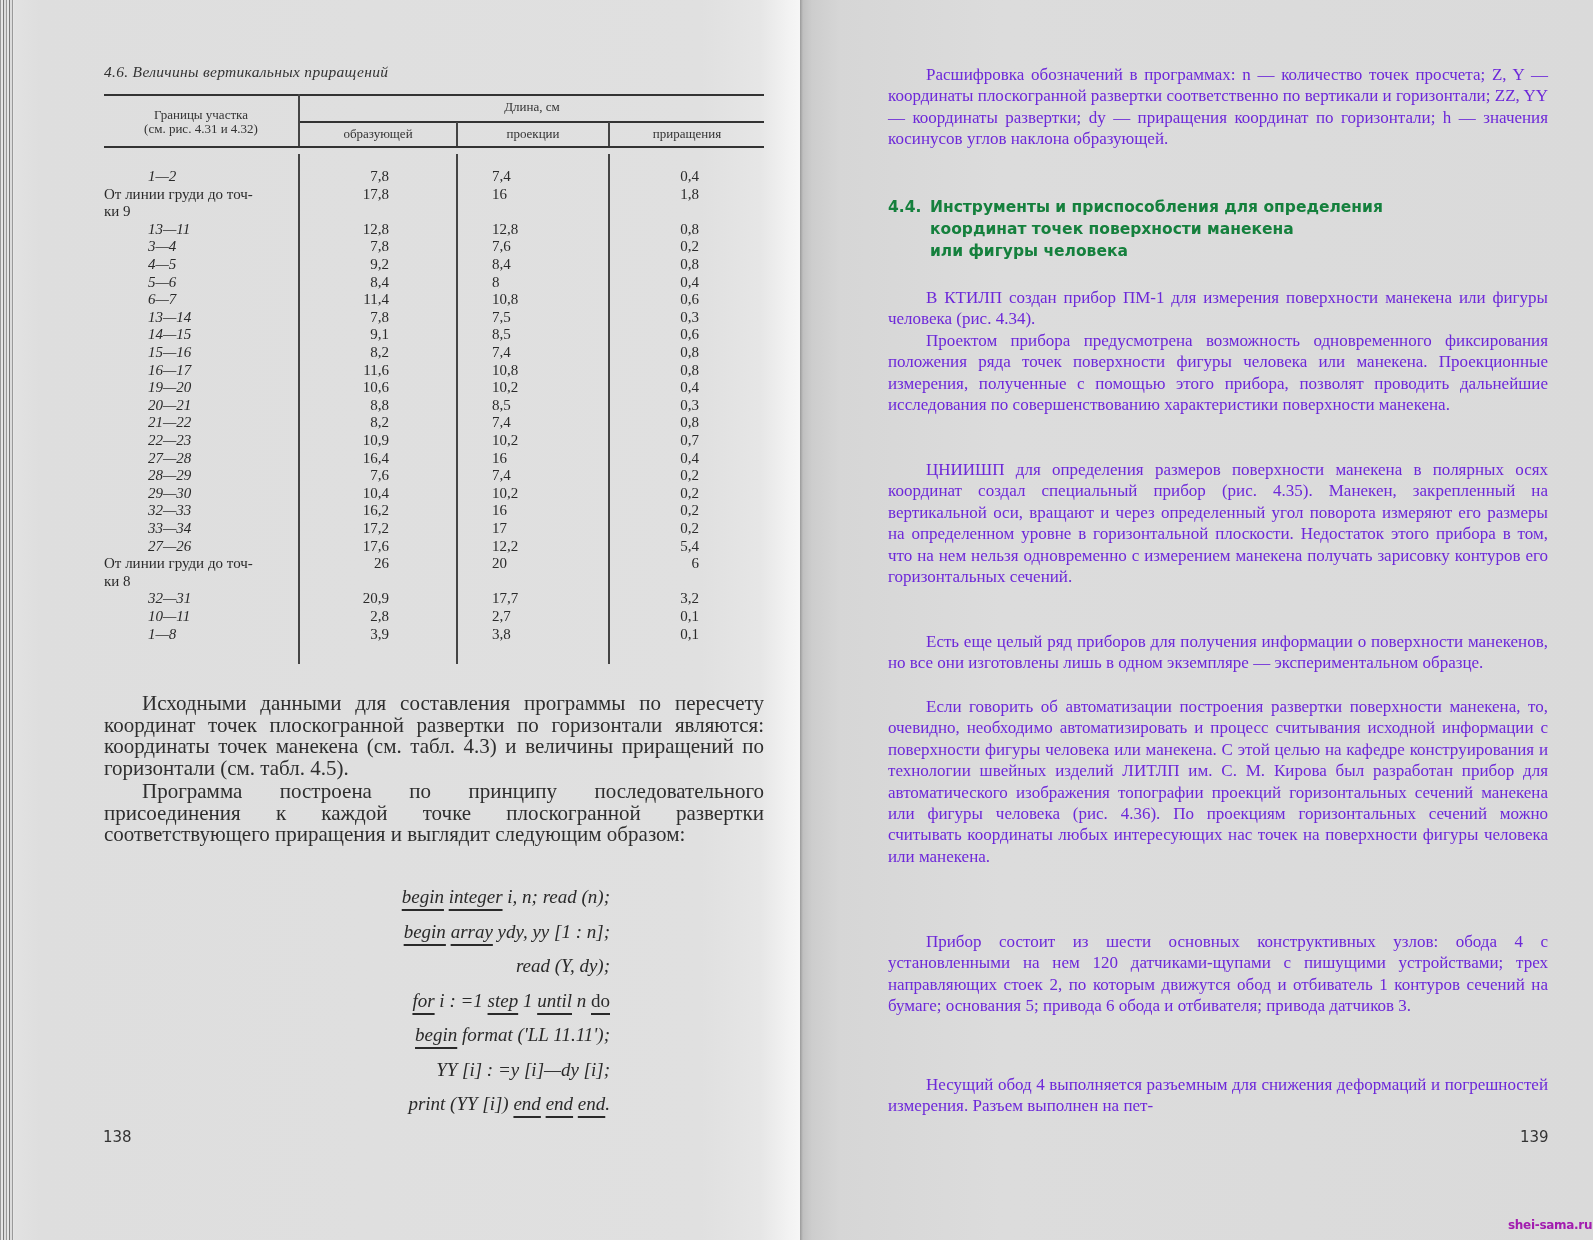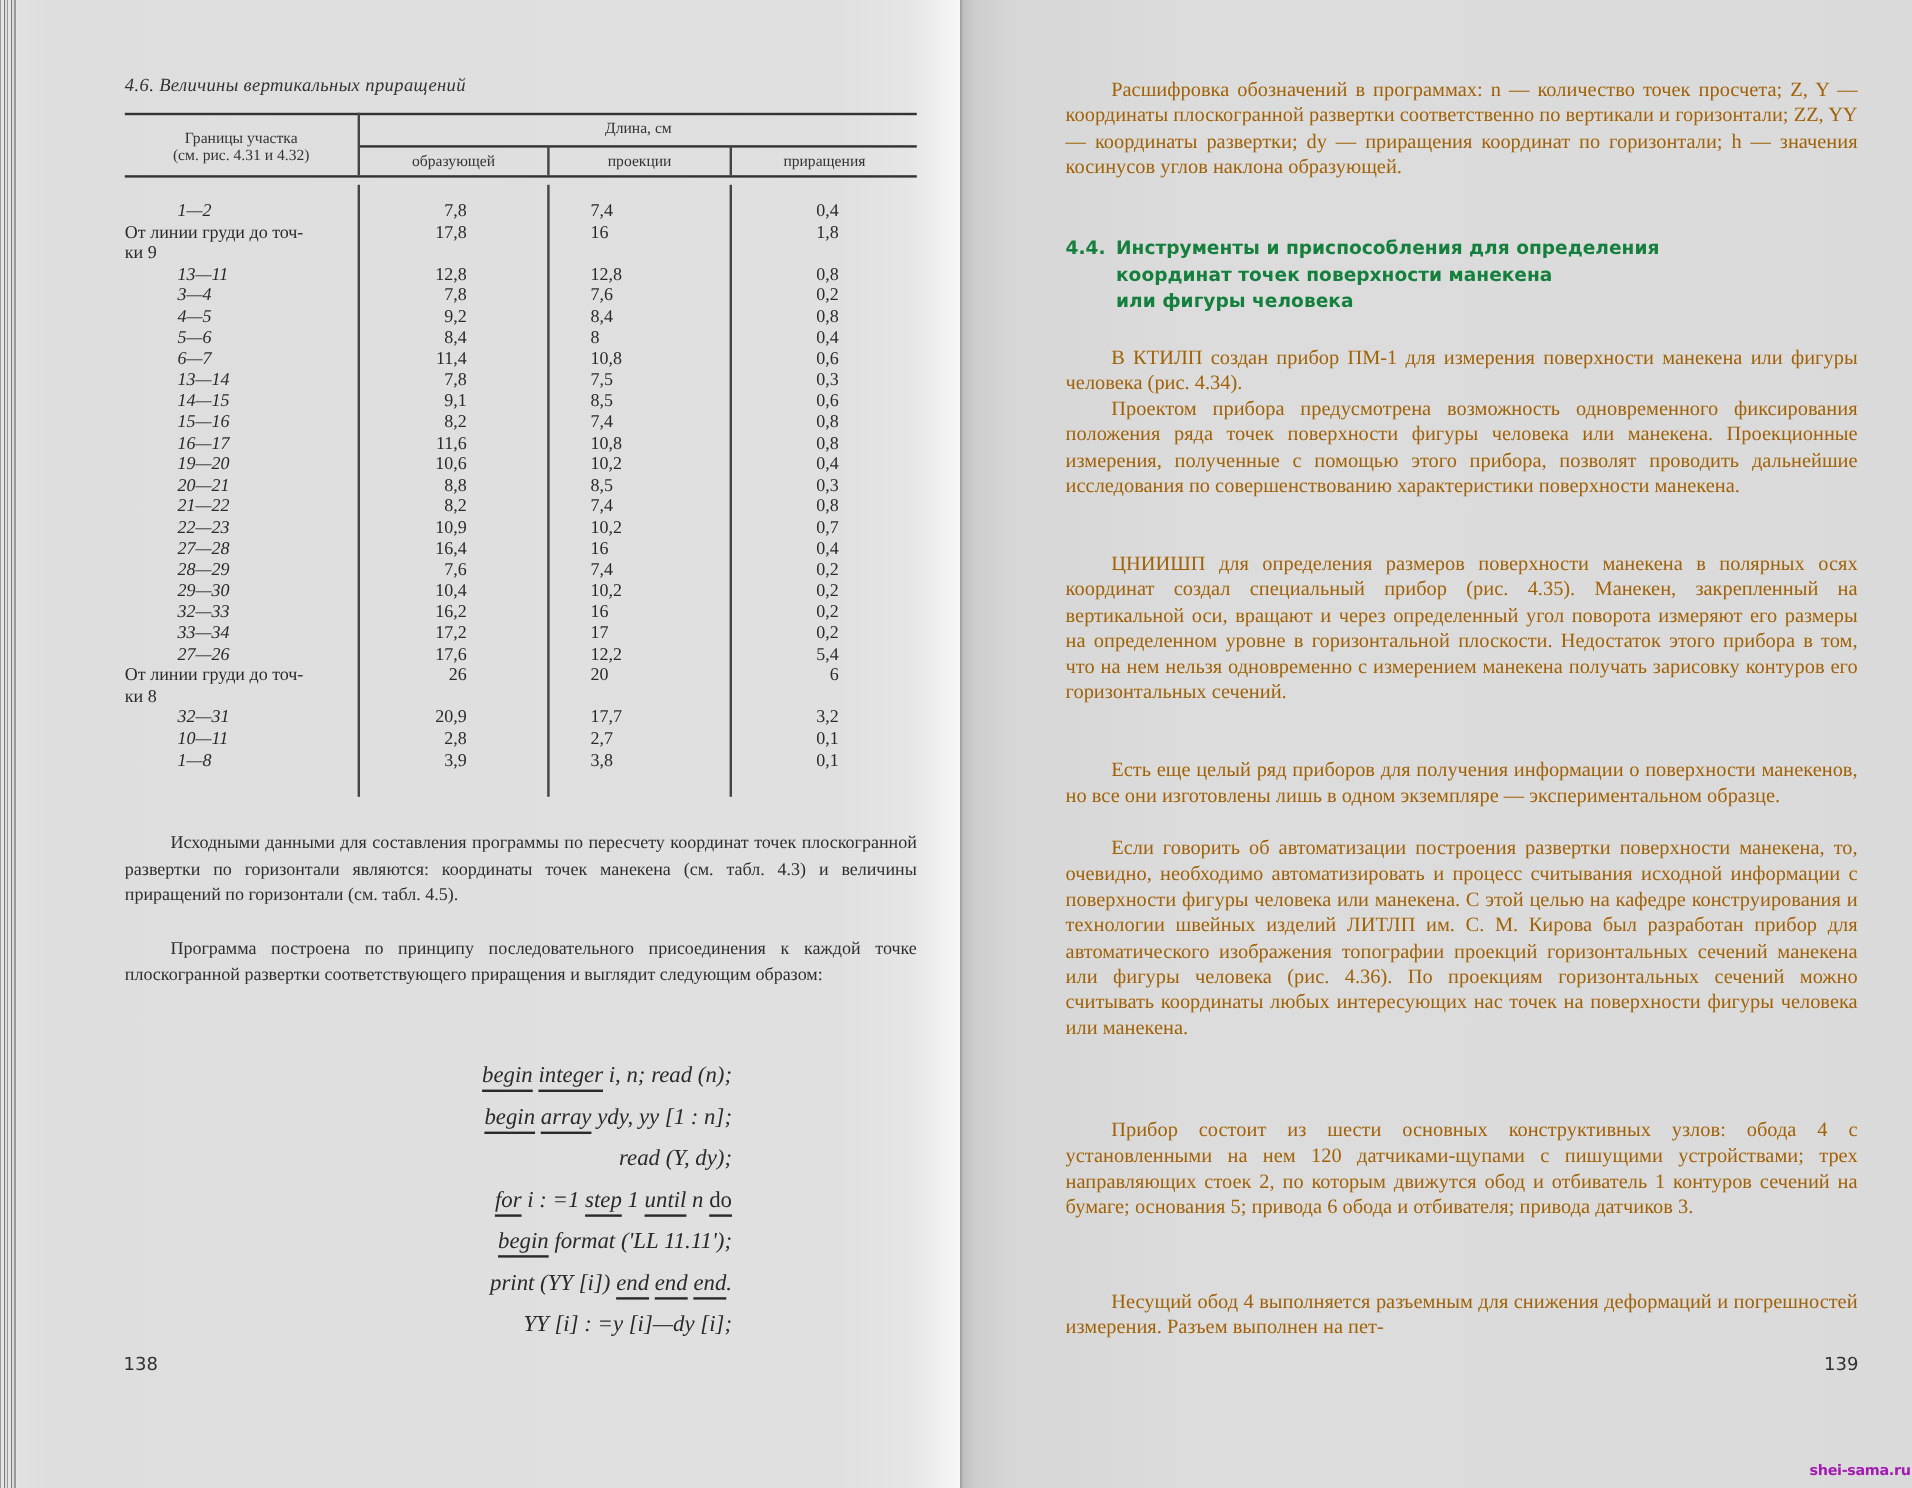--- a/index.html
+++ b/index.html
@@ -36,37 +36,37 @@
   .hdr { position:absolute; font-size:13px; color:#333; text-align:center; line-height:14px; }
   .row { position:absolute; left:0; width:660px; height:17px; font-size:15px; line-height:17px; }
   .row .c0 { position:absolute; left:0; width:185px; }
   .row .c0.seg { font-style:italic; padding-left:44px; box-sizing:border-box; }
   .row .c0.txt { font-style:normal; }
   .row .c1 { position:absolute; left:225px; width:60px; text-align:right; }
   .row .c2 { position:absolute; left:388px; width:60px; }
   .row .c3 { position:absolute; left:545px; width:50px; text-align:right; }
 
   .para-left {
-    position:absolute; left:104px; width:660px; font-size:15px; line-height:21.5px;
+    position:absolute; left:104px; width:660px; font-size:21px; line-height:21.5px;
     text-align:justify; text-align-last:left; color:#2e2e2e;
   }
   .para-left .ind { display:inline-block; width:38px; }
   .code {
     position:absolute; left:260px; width:350px; top:880px;
     font-style:italic; font-size:19px; text-align:right; color:#2a2a2a;
   }
   .code .ln { height:34.5px; line-height:34px; white-space:nowrap; }
   .code .kw { text-decoration:underline; text-underline-offset:6px; text-decoration-thickness:1.5px; }
   .code .up { font-style:normal; }
   .pagenum-left { position:absolute; left:103px; top:1128px; font-family:"DejaVu Sans","Liberation Sans",sans-serif; font-size:15px; color:#333; }
 
   
   .para-right {
     position:absolute; left:888px; width:660px; font-size:17px; line-height:21.4px;
-    text-align:justify; color:#a16207;
+    text-align:justify; color:#6d28d9;
   }
   .para-right .ind { display:inline-block; width:38px; }
   .section-head {
     position:absolute; left:888px; top:196px; width:600px;
     font-family:"DejaVu Sans","Liberation Sans",sans-serif; font-weight:bold; font-size:15.5px;
     line-height:22px; color:#15803d;
   }
   .section-head .num { display:inline-block; width:42px; }
   .section-head .cont { display:block; padding-left:42px; }
   .pagenum-right { position:absolute; left:1520px; top:1128px; font-family:"DejaVu Sans","Liberation Sans",sans-serif; font-size:15px; color:#333;text-align:center; }
@@ -271,22 +271,22 @@
 
     <div class="para-left" style="top:693px;"><span class="ind"></span><span>Исходными данными для составления программы по пересчету координат точек плоскогранной развертки по горизонтали являются: координаты точек манекена (см. табл. 4.3) и величины приращений по горизонтали (см. табл. 4.5).</span></div>
     <div class="para-left" style="top:781px;"><span class="ind"></span><span>Программа построена по принципу последовательного присоединения к каждой точке плоскогранной развертки соответствующего приращения и выглядит следующим образом:</span></div>
 
     <div class="code">
       <div class="ln"><span class="kw">begin</span> <span class="kw">integer</span><span> i, n;  read (n);</span></div>
       <div class="ln"><span class="kw">begin</span> <span class="kw">array</span><span> ydy, yy [1 : n];</span></div>
       <div class="ln"><span>read (Y, dy);</span></div>
       <div class="ln"><span class="kw">for</span><span> i : =1 </span><span class="kw">step</span><span> 1  </span><span class="kw">until</span><span> n  </span><span class="kw up">do</span></div>
       <div class="ln"><span class="kw">begin</span><span> format ('LL 11.11');</span></div>
+      <div class="ln"><span>YY [i] : =y [i]—dy [i];</span></div>
       <div class="ln"><span>print (YY [i]) </span><span class="kw">end</span> <span class="kw">end</span> <span class="kw">end</span><span>.</span></div>
-      <div class="ln"><span>YY [i] : =y [i]—dy [i];</span></div>
     </div>
 
     <div class="pagenum-left">138</div>
   </div>
 
   <div class="page-right"></div>
 
   <div class="para-right" style="top:64px;"><span class="ind"></span><span>Расшифровка обозначений в программах: n — количество точек просчета; Z, Y — координаты плоскогранной развертки соответственно по вертикали и горизонтали; ZZ, YY — координаты развертки; dy — приращения координат по горизонтали; h — значения косинусов углов наклона образующей.</span></div>
 
   <div class="section-head">

